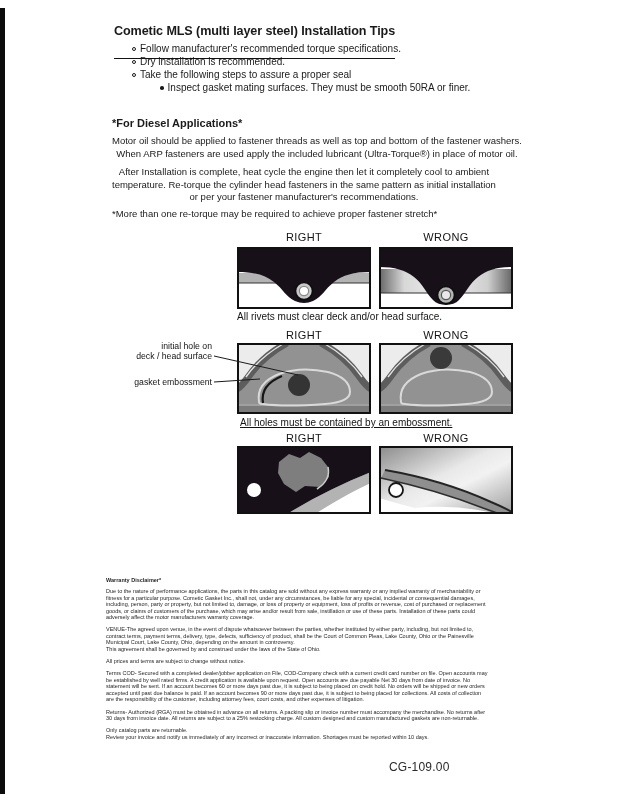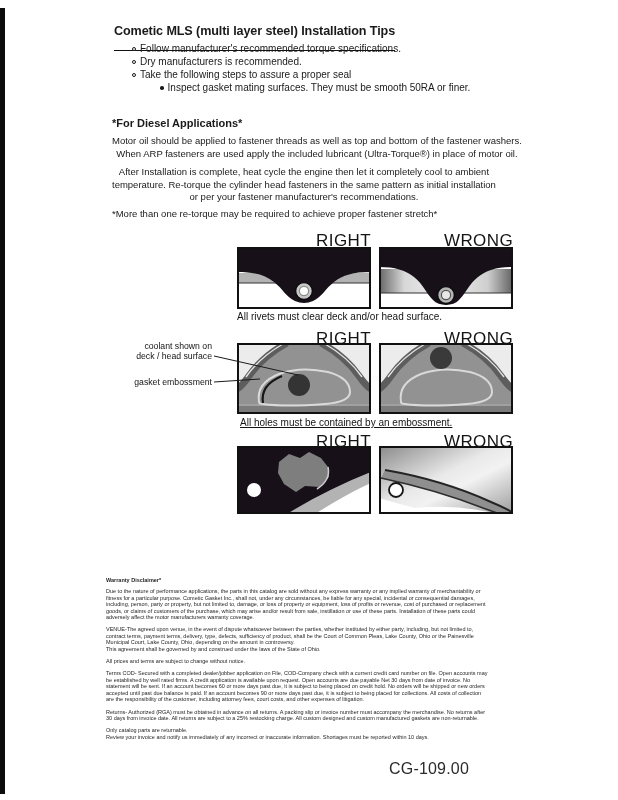--- a/index.html
+++ b/index.html
@@ -7,65 +7,65 @@
   .page {
     position:relative; width:618px; height:800px; background:#ffffff;
     font-family:"Liberation Sans", sans-serif; color:#1a1a1a; overflow:hidden;
   }
   .abs { position:absolute; }
   .pre { white-space:pre-line; }
 
   .edge-bar { left:0; top:8px; width:5px; height:786px; background:#0c0c0c; }
 
   .title { left:114px; top:24px; font-size:12.6px; font-weight:bold;
-           letter-spacing:-0.1px; border-bottom:1.6px solid #111; padding-bottom:12px; }
+           letter-spacing:-0.1px; border-bottom:1.6px solid #111; padding-bottom:20px; }
 
   .bullet-list { left:100px; top:42px; font-size:10px;margin-left:32px; }
   .b-row { display:flex; align-items:flex-start; line-height:13px; }
   .b-row.sub { padding-left:28px; }
   .marker { flex:0 0 auto; margin:4.5px 4px 0 0; width:4px; height:4px; border-radius:50%; }
   .marker.open { border:1px solid #1a1a1a; background:#fff; }
   .marker.fill { width:3.6px; height:3.6px; background:#1a1a1a; margin-top:5px; }
 
   .diesel-heading { left:112px; top:117px; font-size:11px; font-weight:bold; }
   .body-para { left:112px; font-size:9.5px; line-height:12.6px;text-align:center; }
   .p-oil      { top:135px; }
   .p-retorque { top:166px; }
   .p-note     { top:208px; }
 
-  .rw-label { width:134px; text-align:right; font-size:17px; letter-spacing:0.4px; color:#141414; }
+  .rw-label { width:134px; text-align:center; font-size:11px; letter-spacing:0.4px; color:#141414; }
   .dgm-box { width:134px; }
   .caption { font-size:10px; color:#141414; }
   .side-label { font-size:8.7px; line-height:9.6px; text-align:right; color:#141414; }
 
   .legal { left:106px; top:577px; width:418px; font-size:5.5px; line-height:6.4px; color:#262626; }
   .legal .lg-head { font-weight:bold; margin-bottom:5px; }
   .legal p { margin-bottom:6px; }
 
-  .pagenum { left:389px; top:760px; font-size:16px; color:#2a2a2a; letter-spacing:0.2px; }
+  .pagenum { left:389px; top:760px; font-size:12px; color:#2a2a2a; letter-spacing:0.2px; }
 
   svg { display:block; }
 </style>
 </head>
 <body>
 
 <div class="page">
 
   <div class="abs edge-bar"></div>
 
   <div class="abs title">Cometic MLS (multi layer steel) Installation Tips</div>
 
   <div class="abs bullet-list">
     <div class="b-row">
       <span class="marker open"></span>
       <span>Follow manufacturer's recommended torque specifications.</span>
     </div>
     <div class="b-row">
       <span class="marker open"></span>
-      <span>Dry manufacturers is recommended.</span>
+      <span>Dry installation is recommended.</span>
     </div>
     <div class="b-row">
       <span class="marker open"></span>
       <span>Take the following steps to assure a proper seal</span>
     </div>
     <div class="b-row sub">
       <span class="marker fill"></span>
       <span>Inspect gasket mating surfaces.  They must be smooth 50RA or finer.</span>
     </div>
   </div>
@@ -112,21 +112,21 @@
       <circle cx="67" cy="48" r="4.6" fill="#e8e8e8" stroke="#555555" stroke-width="1.2"></circle>
       <rect x="1" y="1" width="132" height="60" fill="none" stroke="#111111" stroke-width="2"></rect>
     </svg>
   </div>
 
   <div class="abs caption" style="left:237px; top:311px;">All rivets must clear deck and/or head surface.</div>
 
   <div class="abs rw-label" style="left:237px; top:329px;">RIGHT</div>
   <div class="abs rw-label" style="left:379px; top:329px;">WRONG</div>
 
-  <div class="abs side-label pre" style="left:120px; top:342px; width:92px;">coolant shown on
+  <div class="abs side-label pre" style="left:120px; top:342px; width:92px;">initial hole on
 deck / head surface</div>
   <div class="abs side-label" style="left:100px; top:378px; width:112px;">gasket embossment</div>
 
   <div class="abs dgm-box" style="left:237px; top:343px;">
     <svg width="134" height="71" viewBox="0 0 134 71">
       <rect x="0" y="0" width="134" height="71" fill="#929292"></rect>
       <rect x="0" y="61" width="134" height="10" fill="#7b7b7b"></rect>
       <line x1="2" y1="62" x2="132" y2="62" stroke="#c6c6c6" stroke-width="1"></line>
       <path d="M0,0 H50 Q26,13 12,33 Q5,43 0,46 Z" fill="#ececec"></path>
       <path d="M134,0 H84 Q108,13 122,33 Q129,43 134,46 Z" fill="#ececec"></path>

